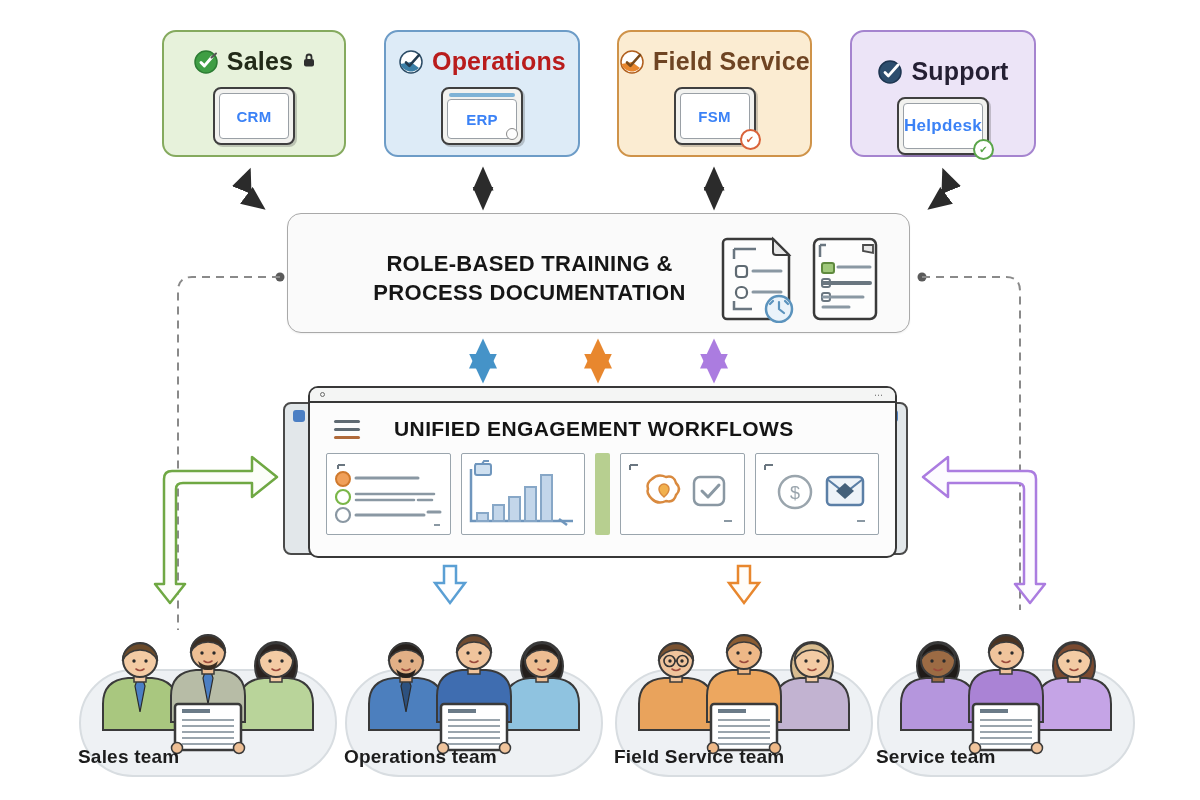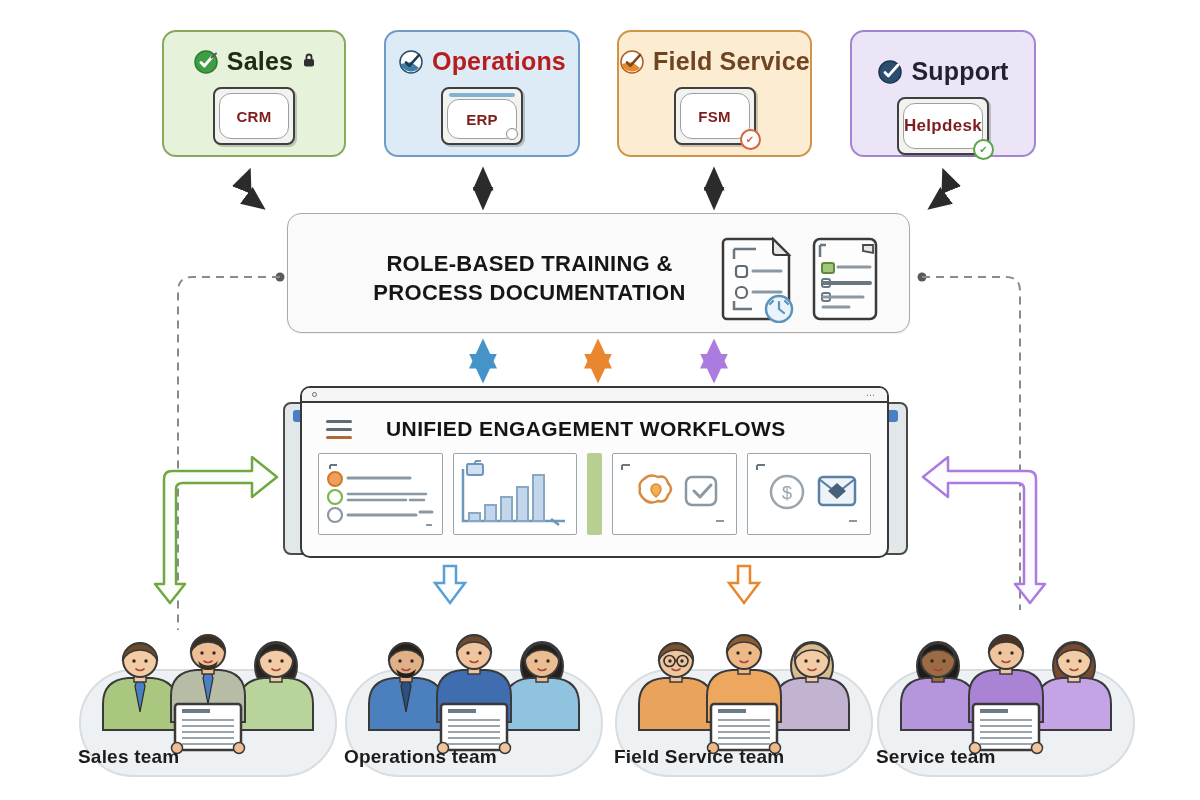--- a/index.html
+++ b/index.html
@@ -17,23 +17,23 @@
   .dept-header { display:flex; align-items:center; gap:8px; }
   .dept-label { font-size:25px; font-weight:bold; color:#2b2b2b; letter-spacing:.2px; }
   .check-icon svg { display:block; }
   .mini-lock { margin-left:2px; }
   .monitor {
     position:relative; width:82px; height:58px; margin-top:11px;
     border:2.5px solid #3f3f3f; border-radius:8px; background:#f2f2ef;
     box-shadow:2px 2px 0 rgba(60,60,60,.25);
   }
   .monitor .screen {
-    position:absolute; inset:4px; border:1.5px solid #9aa0a6; border-radius:12px;
+    position:absolute; inset:4px; border:1.5px solid #9aa0a6; border-radius:4px;
     background:#fff; display:flex; align-items:center; justify-content:center;
-    font-size:15px; font-weight:bold; color:#7f1d1d; letter-spacing:.3px;
+    font-size:15px; font-weight:bold; color:#3b82f6; letter-spacing:.3px;
   }
   .monitor .accent-strip { position:absolute; top:4px; left:6px; right:6px; height:4px; border-radius:2px; }
   .monitor .corner-badge {
     position:absolute; right:-7px; bottom:-7px; width:21px; height:21px; border-radius:50%;
     background:#fff; border:2px solid #888; display:flex; align-items:center; justify-content:center;
     font-size:10px; line-height:1;
   }
   .monitor .corner-dot {
     position:absolute; right:3px; bottom:3px; width:12px; height:12px; border-radius:50%;
     background:#fdfdfd; border:1.5px solid #8a8a8a;
@@ -47,21 +47,21 @@
   }
   .training-title { flex:1; text-align:center; font-size:22px; font-weight:bold; color:#161616; line-height:1.3; letter-spacing:.3px; }
   .training-icons { display:flex; gap:16px; margin-left:10px; }
   
   .wf-back-panel {
     position:absolute; left:283px; top:402px; width:625px; height:153px;
     background:#e2e7ea; border:2px solid #4a4a4a; border-radius:8px;
   }
   .wf-back-panel .tab-mark { position:absolute; top:6px; width:12px; height:12px; border-radius:3px; background:#4b7fc4; }
   .wf-window {
-    position:absolute; left:300px; top:386px; width:589px; height:172px;
+    position:absolute; left:308px; top:386px; width:589px; height:172px;
     background:#fcfcfc; border:2.5px solid #383838; border-radius:10px; overflow:hidden;
   }
   .wf-titlebar {
     height:15px; border-bottom:2.5px solid #383838; background:#f4f5f4;
     display:flex; align-items:center; justify-content:space-between; padding:0 10px;
   }
   .wf-titlebar .tb-dot { width:5px; height:5px; border-radius:50%; border:1.5px solid #6a6a6a; }
   .wf-titlebar .tb-dots { font-size:9px; letter-spacing:2px; color:#555; line-height:0; }
   .wf-header { display:flex; align-items:center; padding:14px 20px 0 24px; }
   .hamburger { width:26px; display:flex; flex-direction:column; gap:5px; margin-right:34px; }

